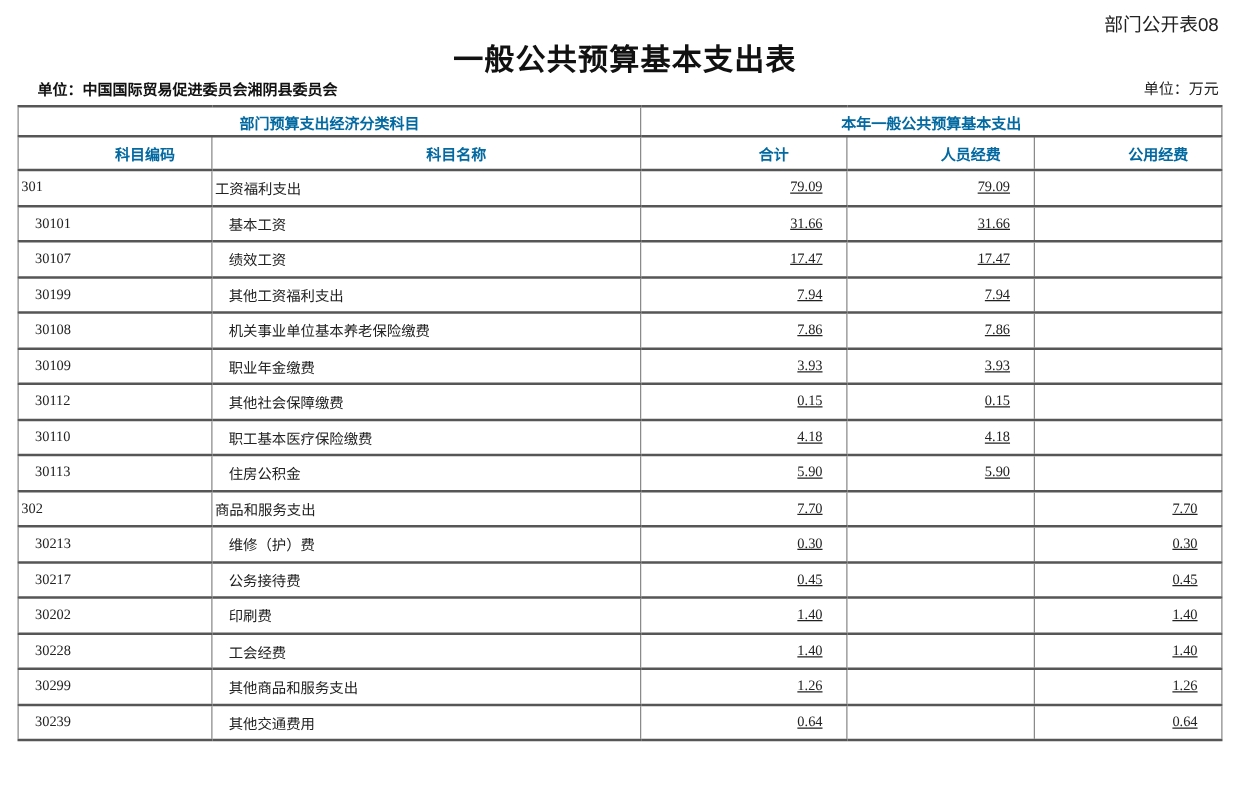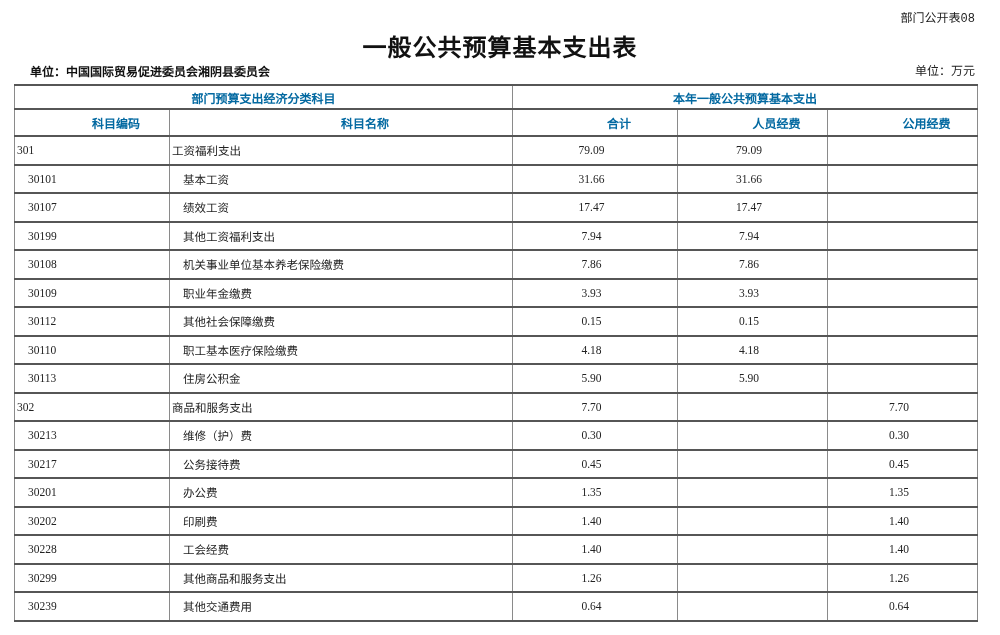--- a/index.html
+++ b/index.html
@@ -10,22 +10,22 @@
     color: #1a1a1a;
     position: relative;
     overflow: hidden;
   }
   .page { position: absolute; top: 0; left: 0; width: 1000px; height: 635px; background: #fff; }
 
   .page-label {
     position: absolute;
     top: 8px;
     right: 25px;
-    font-size: 12px;
-    font-family: Liberation Mono, monospace;
+    font-size: 15px;
+    font-family: Liberation Sans, sans-serif;
     color: #222;
   }
 
   .doc-title {
     position: absolute;
     top: 28px;
     left: 0;
     width: 100%;
     text-align: center;
     font-size: 24px;
@@ -81,21 +81,21 @@
     color: #0369a1;
   }
   .budget thead tr.group-row th { height: 24px; }
   .budget thead tr.col-row th { height: 27px; padding-left: 48px; }
   .budget tbody td { height: 28.5px; font-size: 11.5px; color: #222; }
 
   td.cell-code { text-align: left; padding-left: 2px; }
   td.cell-name { text-align: left; padding-left: 2px; }
   tr.indent-1 td.cell-code { padding-left: 13px; border-radius: 13px; }
   tr.indent-1 td.cell-name { padding-left: 13px; }
-  td.cell-num { text-align: center; padding-right: 7px; }
+  td.cell-num { text-align: right; padding-right: 19px; text-decoration: underline; }
 
   col.c-code { width: 155px; }
   col.c-name { width: 343px; }
   col.c-total { width: 165px; }
   col.c-personnel { width: 150px; }
   col.c-public { width: 150px; }
 </style>
 </head>
 <body>
 
@@ -210,27 +210,20 @@
           <td class="cell-num">0.30</td>
         </tr>
         <tr class="indent-1">
           <td class="cell-code">30217</td>
           <td class="cell-name">公务接待费</td>
           <td class="cell-num">0.45</td>
           <td class="cell-num"></td>
           <td class="cell-num">0.45</td>
         </tr>
         <tr class="indent-1">
-          <td class="cell-code">30201</td>
-          <td class="cell-name">办公费</td>
-          <td class="cell-num">1.35</td>
-          <td class="cell-num"></td>
-          <td class="cell-num">1.35</td>
-        </tr>
-        <tr class="indent-1">
           <td class="cell-code">30202</td>
           <td class="cell-name">印刷费</td>
           <td class="cell-num">1.40</td>
           <td class="cell-num"></td>
           <td class="cell-num">1.40</td>
         </tr>
         <tr class="indent-1">
           <td class="cell-code">30228</td>
           <td class="cell-name">工会经费</td>
           <td class="cell-num">1.40</td>

